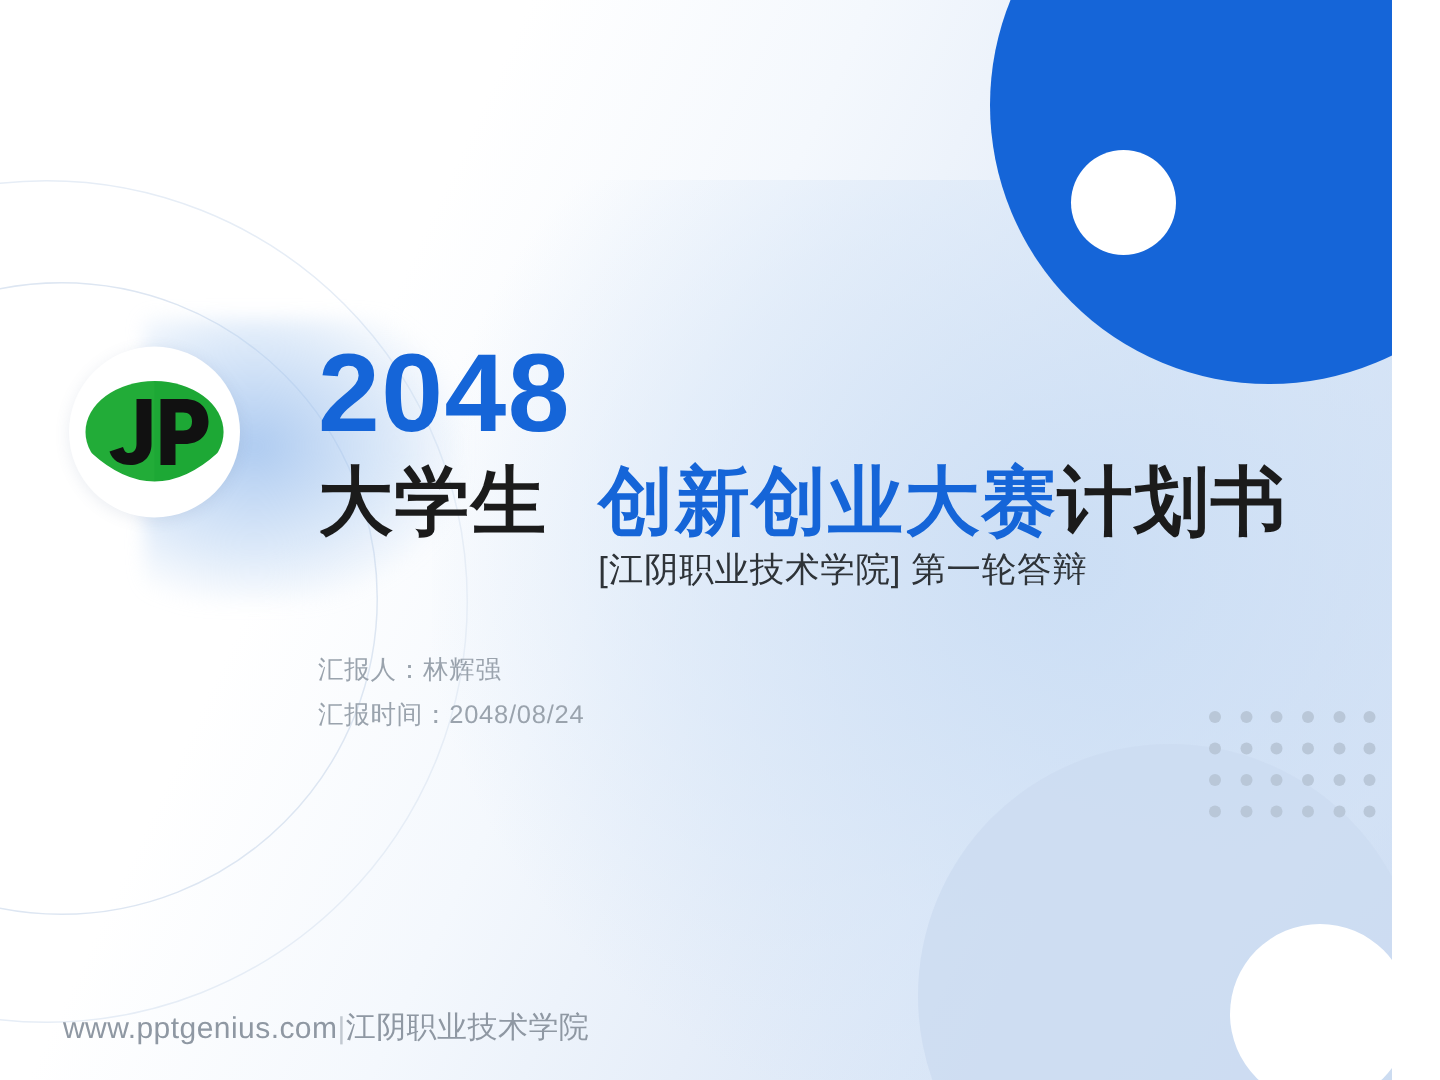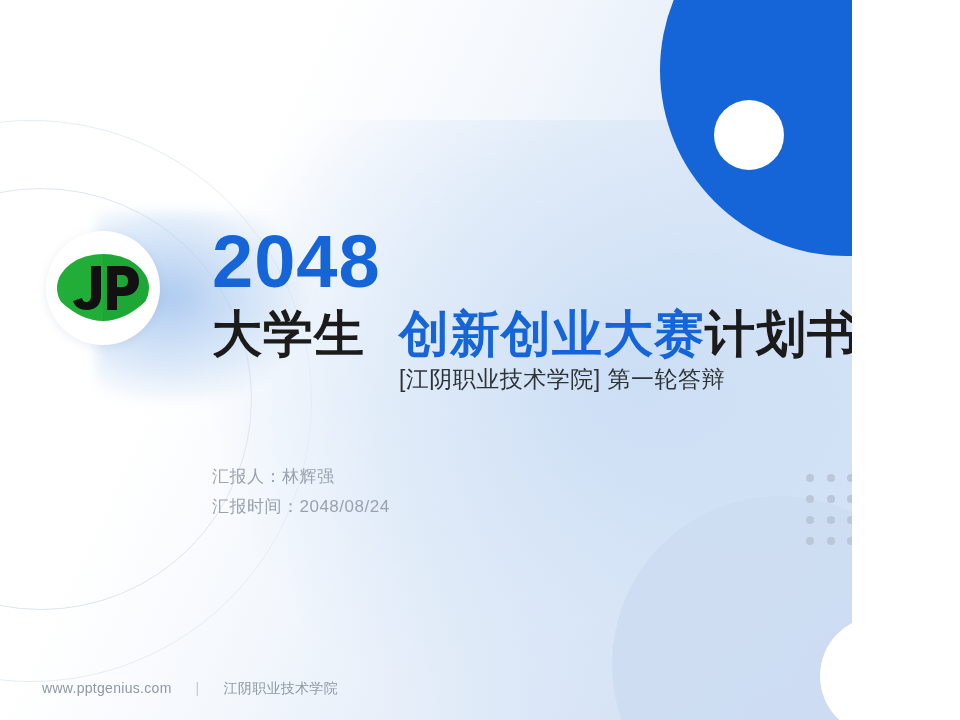--- a/index.html
+++ b/index.html
@@ -2,21 +2,21 @@
 <html><head>
 <meta charset="utf-8">
 <style>
   html, body {
     margin: 0;
     padding: 0;
     background: #ffffff;
   }
   .slide {
     position: relative;
-    width: 852px;
+    width: 928px;
     height: 720px;
     overflow: hidden;
     background: #ffffff;
     font-family: "Liberation Sans", sans-serif;
   }
   
   .bg-gradient {
     position: absolute;
     inset: 0;
     background: linear-gradient(115deg,
@@ -168,38 +168,38 @@
     margin-left: 34px;
   }
   .subtitle {
     font-size: 23px;
     line-height: 30px;
     color: #2e3338;
     letter-spacing: .5px;
     text-align: center;
   }
   .meta {
-    margin-top: 68px;
+    margin-top: 38px;
     color: #9aa3ad;
     font-size: 17px;
     line-height: 30px;
     letter-spacing: .5px;
   }
 
   
   .footer {
     position: absolute;
     left: 42px;
     bottom: 22px;
-    font-size: 14px;
+    font-size: 20px;
     color: #8f98a3;
     letter-spacing: .3px;
     display: flex;
-    align-items: flex-start;
-    gap: 24px;
+    align-items: flex-end;
+    gap: 0;
   }
   .footer .sep { color: #c2c9d1; }
 </style>
 </head>
 <body>
 
 <div class="slide">
 
   <div class="bg-gradient"></div>
   <div class="bg-soft-right"></div>

